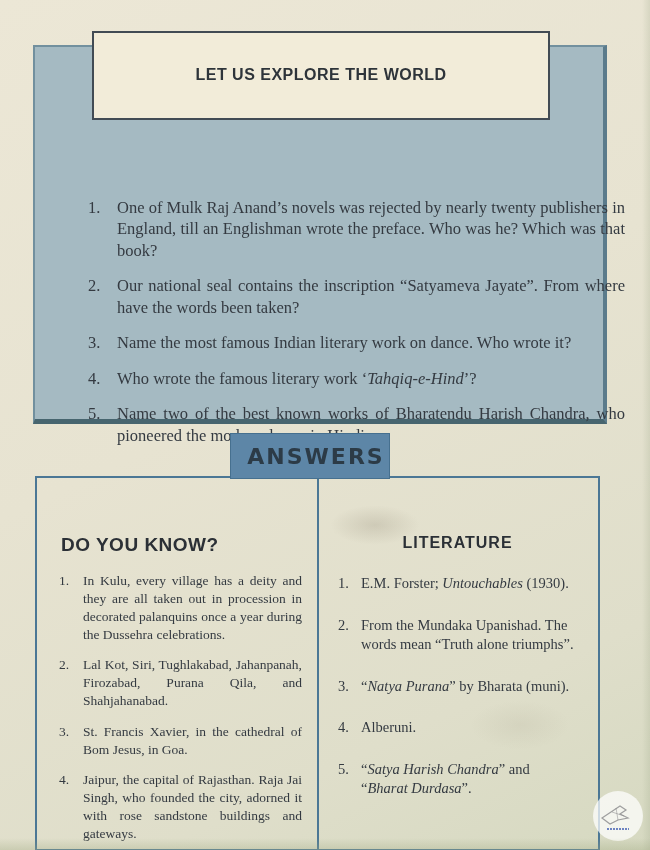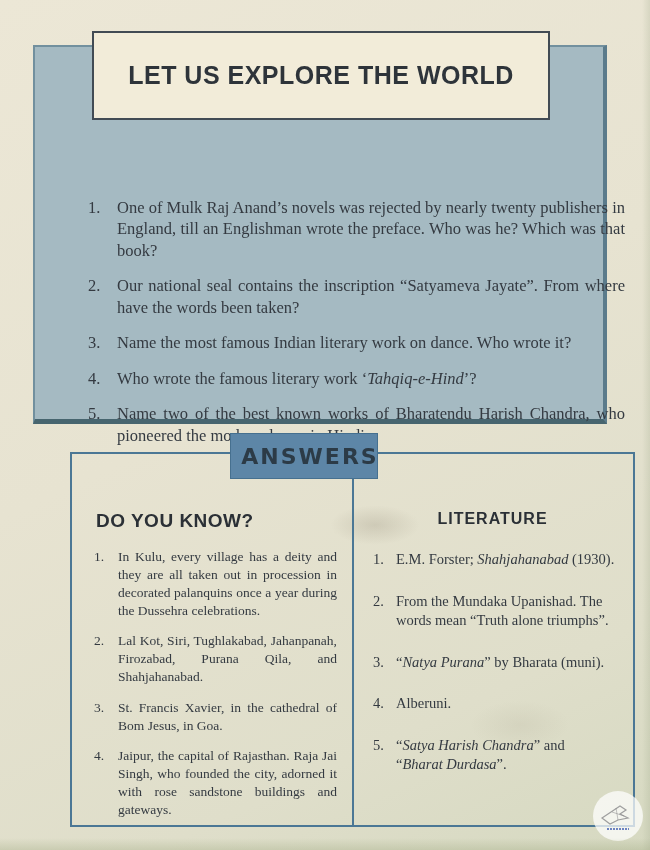--- a/index.html
+++ b/index.html
@@ -20,44 +20,43 @@
   
   .panel{
     position:absolute;left:33px;top:45px;width:574px;height:379px;box-sizing:border-box;
     background:var(--panel-blue,#a5bac2);
     border:2px solid #72909e;border-right:4px solid #5b7b8b;border-bottom:5px solid #47656f;
   }
   .title-box{
     position:absolute;left:92px;top:31px;width:458px;height:89px;box-sizing:border-box;
     background:var(--title-cream,#f2ecd9);border:2px solid #424b54;z-index:2;
     display:flex;align-items:center;justify-content:center;text-align:center;
-    font-family:"Liberation Sans",sans-serif;font-weight:bold;font-size:25px;line-height:1.3;
+    font-family:"Liberation Sans",sans-serif;font-weight:bold;font-size:16px;line-height:1.3;
     color:#2e343a;letter-spacing:.5px;
   }
   .questions{
     position:absolute;left:53px;top:150px;width:537px;
     font-size:16.5px;line-height:1.3;color:var(--ink,#343a41);
   }
   .questions .q-item{position:relative;padding-left:29px;margin-bottom:14px;text-align:justify;}
   .questions .num{position:absolute;left:0;top:0;}
 
   
   .answers-banner{
-    position:absolute;left:230px;top:433px;width:148px;height:46px;box-sizing:border-box;
+    position:absolute;left:230px;top:433px;width:160px;height:46px;box-sizing:border-box;
     background:var(--banner-blue,#5d86a7);border:1px solid #46708f;z-index:3;
     display:flex;align-items:center;justify-content:center;
     font-family:"DejaVu Sans",sans-serif;font-weight:bold;font-size:22px;
     color:#2c3b47;letter-spacing:2px;padding-left:12px;
   }
 
   
   .answers-box{
-    position:absolute;left:35px;top:452px;width:565px;height:375px;box-sizing:border-box;
+    position:absolute;left:35px;top:476px;width:565px;height:375px;box-sizing:border-box;
     border:2px solid var(--box-border,#4b7795);
-    margin-left:35px;
   }
   .col-divider{position:absolute;left:280px;top:0;width:2px;height:100%;background:var(--box-border,#4b7795);}
 
   .dyk-col{position:absolute;left:22px;top:56px;width:243px;color:var(--ink,#343a41);}
   .dyk-col .col-heading{
     font-family:"Liberation Sans",sans-serif;font-weight:bold;font-size:19px;
     color:#2b3036;letter-spacing:.5px;margin:0 0 16px 2px;
   }
   .dyk-col .q-item{position:relative;padding-left:24px;margin-bottom:12px;text-align:justify;
     font-size:13.5px;line-height:1.34;}
@@ -111,21 +110,21 @@
         <div class="q-item"><span class="num">1.</span><span class="txt"><span>In Kulu, every village has a deity and they are all taken out in procession in decorated palanquins once a year during the Dussehra celebrations.</span></span></div>
         <div class="q-item"><span class="num">2.</span><span class="txt"><span>Lal Kot, Siri, Tughlakabad, Jahanpanah, Firozabad, Purana Qila, and Shahjahanabad.</span></span></div>
         <div class="q-item"><span class="num">3.</span><span class="txt"><span>St. Francis Xavier, in the cathedral of Bom Jesus, in Goa.</span></span></div>
         <div class="q-item"><span class="num">4.</span><span class="txt"><span>Jaipur, the capital of Rajasthan. Raja Jai Singh, who founded the city, adorned it with rose sandstone buildings and gateways.</span></span></div>
       </div>
   </div>
 
   <div class="lit-col">
     <h2 class="col-heading">LITERATURE</h2>
     <div>
-        <div class="q-item"><span class="num">1.</span><span class="txt"><span>E.M. Forster; </span><i>Shahjahanabad</i><span> (1930).</span></span></div>
+        <div class="q-item"><span class="num">1.</span><span class="txt"><span>E.M. Forster; </span><i>Untouchables</i><span> (1930).</span></span></div>
         <div class="q-item"><span class="num">2.</span><span class="txt"><span>From the Mundaka Upanishad. The words mean “Truth alone triumphs”.</span></span></div>
         <div class="q-item"><span class="num">3.</span><span class="txt"><span>“</span><i>Natya Purana</i><span>” by Bharata (muni).</span></span></div>
         <div class="q-item"><span class="num">4.</span><span class="txt"><span>Alberuni.</span></span></div>
         <div class="q-item"><span class="num">5.</span><span class="txt"><span>“</span><i>Satya Harish Chandra</i><span>” and “</span><i>Bharat Durdasa</i><span>”.</span></span></div>
       </div>
   </div>
 </div>
 
 <div class="watermark">
   <svg width="56" height="56" viewBox="0 0 56 56">

